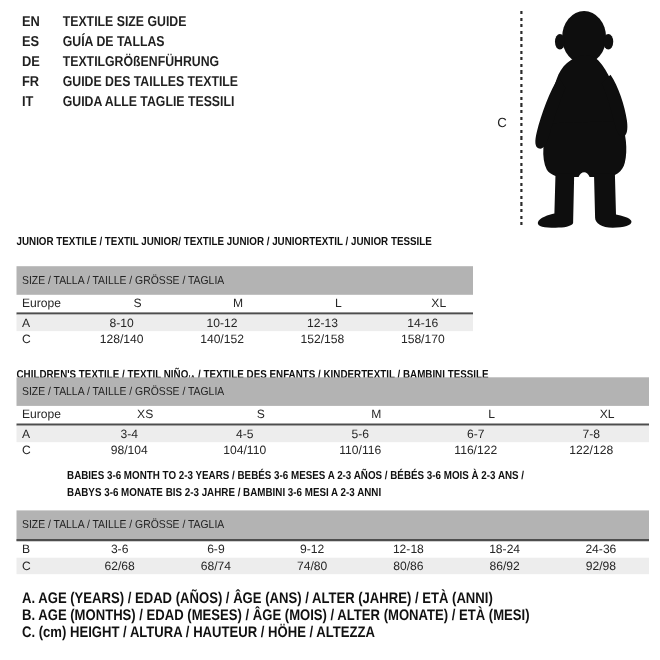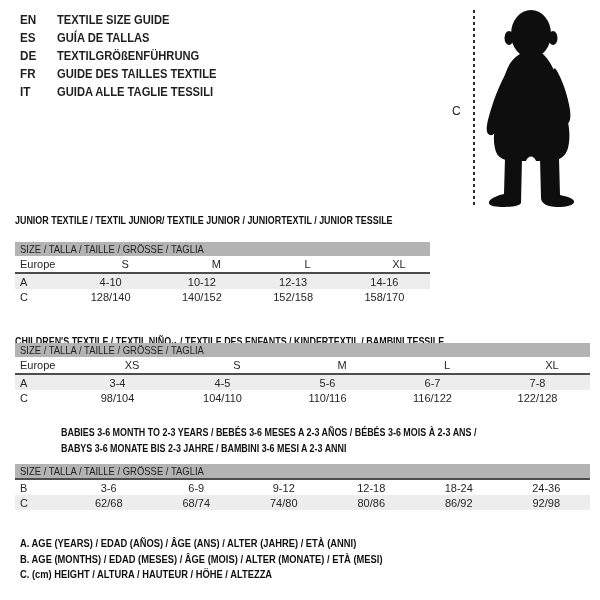--- a/index.html
+++ b/index.html
@@ -17,34 +17,34 @@
 
   
   .dash-line { position:absolute; left:473px; top:10px; width:2px; height:197px;
     background:repeating-linear-gradient(to bottom, #2b2b2b 0 3px, transparent 3px 6px); }
   .figure-label { position:absolute; left:452px; top:104px; font-size:12px; color:#222; }
   .baby-svg { position:absolute; left:483px; top:8px; }
 
   
   .tbl-title { position:absolute; left:15px; font-weight:bold; font-size:10.5px; color:#101010; line-height:15.5px; }
   .tbl { position:absolute; left:15px; font-size:11px; color:#262626; }
-  .size-header { height:14px; background:var(--table-header-bg,#b3b3b3); display:flex; align-items:center;
+  .size-header { height:26px; background:var(--table-header-bg,#b3b3b3); display:flex; align-items:center;
     padding-left:5px; font-size:10.5px; color:#222222; }
   .size-header .hdr-text { transform:scaleX(0.9); transform-origin:0 50%; white-space:nowrap; display:inline-block; }
   .size-header.hdivider { border-bottom:2px solid var(--divider,#4d4d4d); }
   .trow { display:flex; align-items:center; height:16px; }
   .trow.h15 { height:15px; }
   .trow.divider { border-bottom:2px solid var(--divider,#4d4d4d);gap:29px; }
   .trow.shaded { background:var(--row-shaded-bg,#ededed); }
   .lbl { width:50px; padding-left:5px; box-sizing:border-box; }
   .cell { flex:1; text-align:center; }
   .subsc { font-size:7.5px; vertical-align:-2px; }
 
   
-  .footnotes { position:absolute; left:20px; top:536px; font-weight:bold; font-size:11px; color:#101010; }
+  .footnotes { position:absolute; left:20px; top:536px; font-weight:bold; font-size:14px; color:#101010; }
   .fn { height:15.5px; line-height:15.5px; }
 </style>
 </head>
 <body>
 
 <div class="lang-list">
   <div class="lang-row">
     <span class="lang-code">EN</span>
     <span class="lang-label">TEXTILE SIZE GUIDE</span>
   </div>
@@ -89,21 +89,21 @@
   </div>
   <div class="trow divider">
     <span class="lbl">Europe</span>
     <span class="cell">S</span>
     <span class="cell">M</span>
     <span class="cell">L</span>
     <span class="cell">XL</span>
   </div>
   <div class="trow h15 shaded">
     <span class="lbl">A</span>
-    <span class="cell">4-10</span>
+    <span class="cell">8-10</span>
     <span class="cell">10-12</span>
     <span class="cell">12-13</span>
     <span class="cell">14-16</span>
   </div>
   <div class="trow">
     <span class="lbl">C</span>
     <span class="cell">128/140</span>
     <span class="cell">140/152</span>
     <span class="cell">152/158</span>
     <span class="cell">158/170</span>

